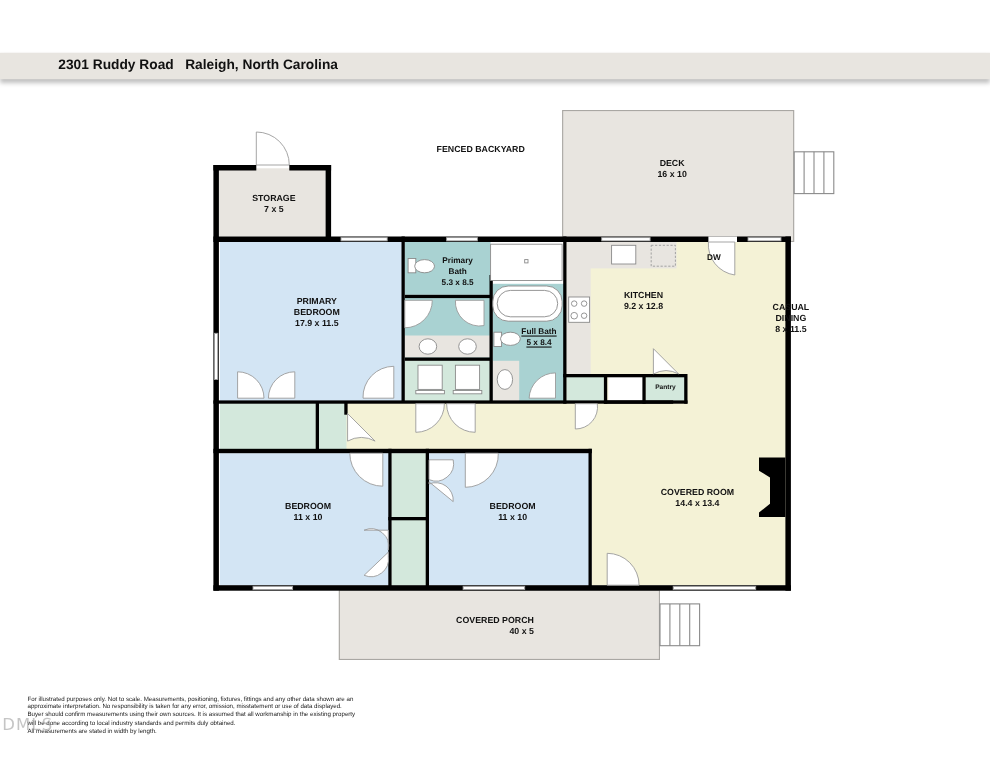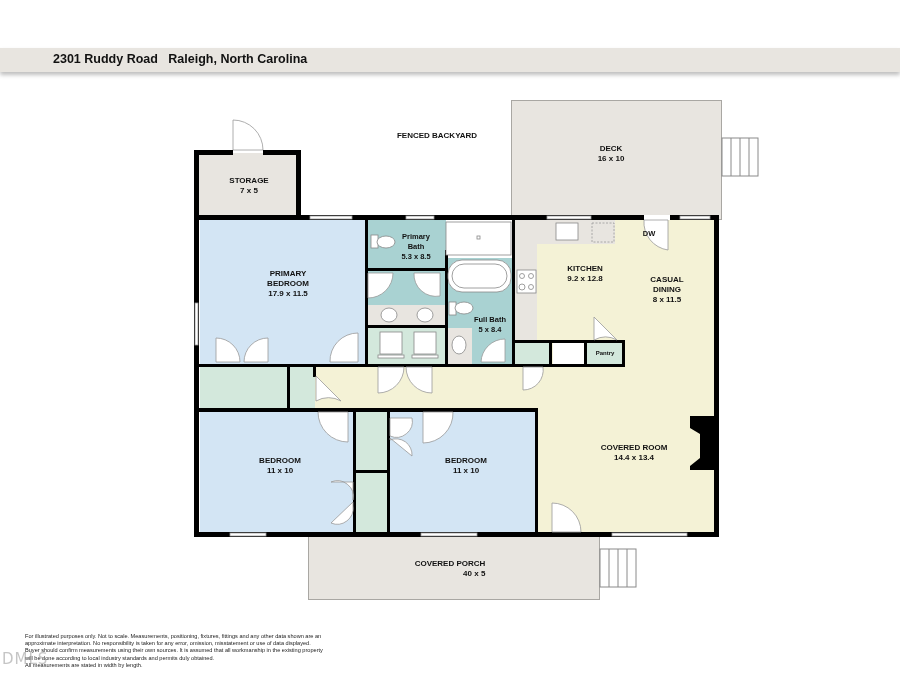--- a/index.html
+++ b/index.html
@@ -189,33 +189,33 @@
   <div>BEDROOM</div>
   <div>17.9 x 11.5</div>
 </div>
 
 <div class="lbl sm" style="left:416px;top:232px;">
   <div>Primary</div>
   <div>Bath</div>
   <div>5.3 x 8.5</div>
 </div>
 
-<div class="lbl sm" style="left:490px;top:315px;">
+<div class="lbl sm" style="left:490px;top:297px;text-decoration:underline;">
   <div>Full Bath</div>
   <div>5 x 8.4</div>
 </div>
 
 <div class="lbl" style="left:585px;top:264px;">
   <div>KITCHEN</div>
   <div>9.2 x 12.8</div>
 </div>
 
 <div class="lbl sm" style="left:604px;top:229px;margin-left:45px;">DW</div>
 
-<div class="lbl" style="left:667px;top:275px;">
+<div class="lbl" style="left:719px;top:275px;">
   <div>CASUAL</div>
   <div>DINING</div>
   <div>8 x 11.5</div>
 </div>
 
 <div class="lbl" style="left:605px;top:348px;font-size:6px;">Pantry</div>
 
 <div class="lbl" style="left:634px;top:443px;">
   <div>COVERED ROOM</div>
   <div>14.4 x 13.4</div>

